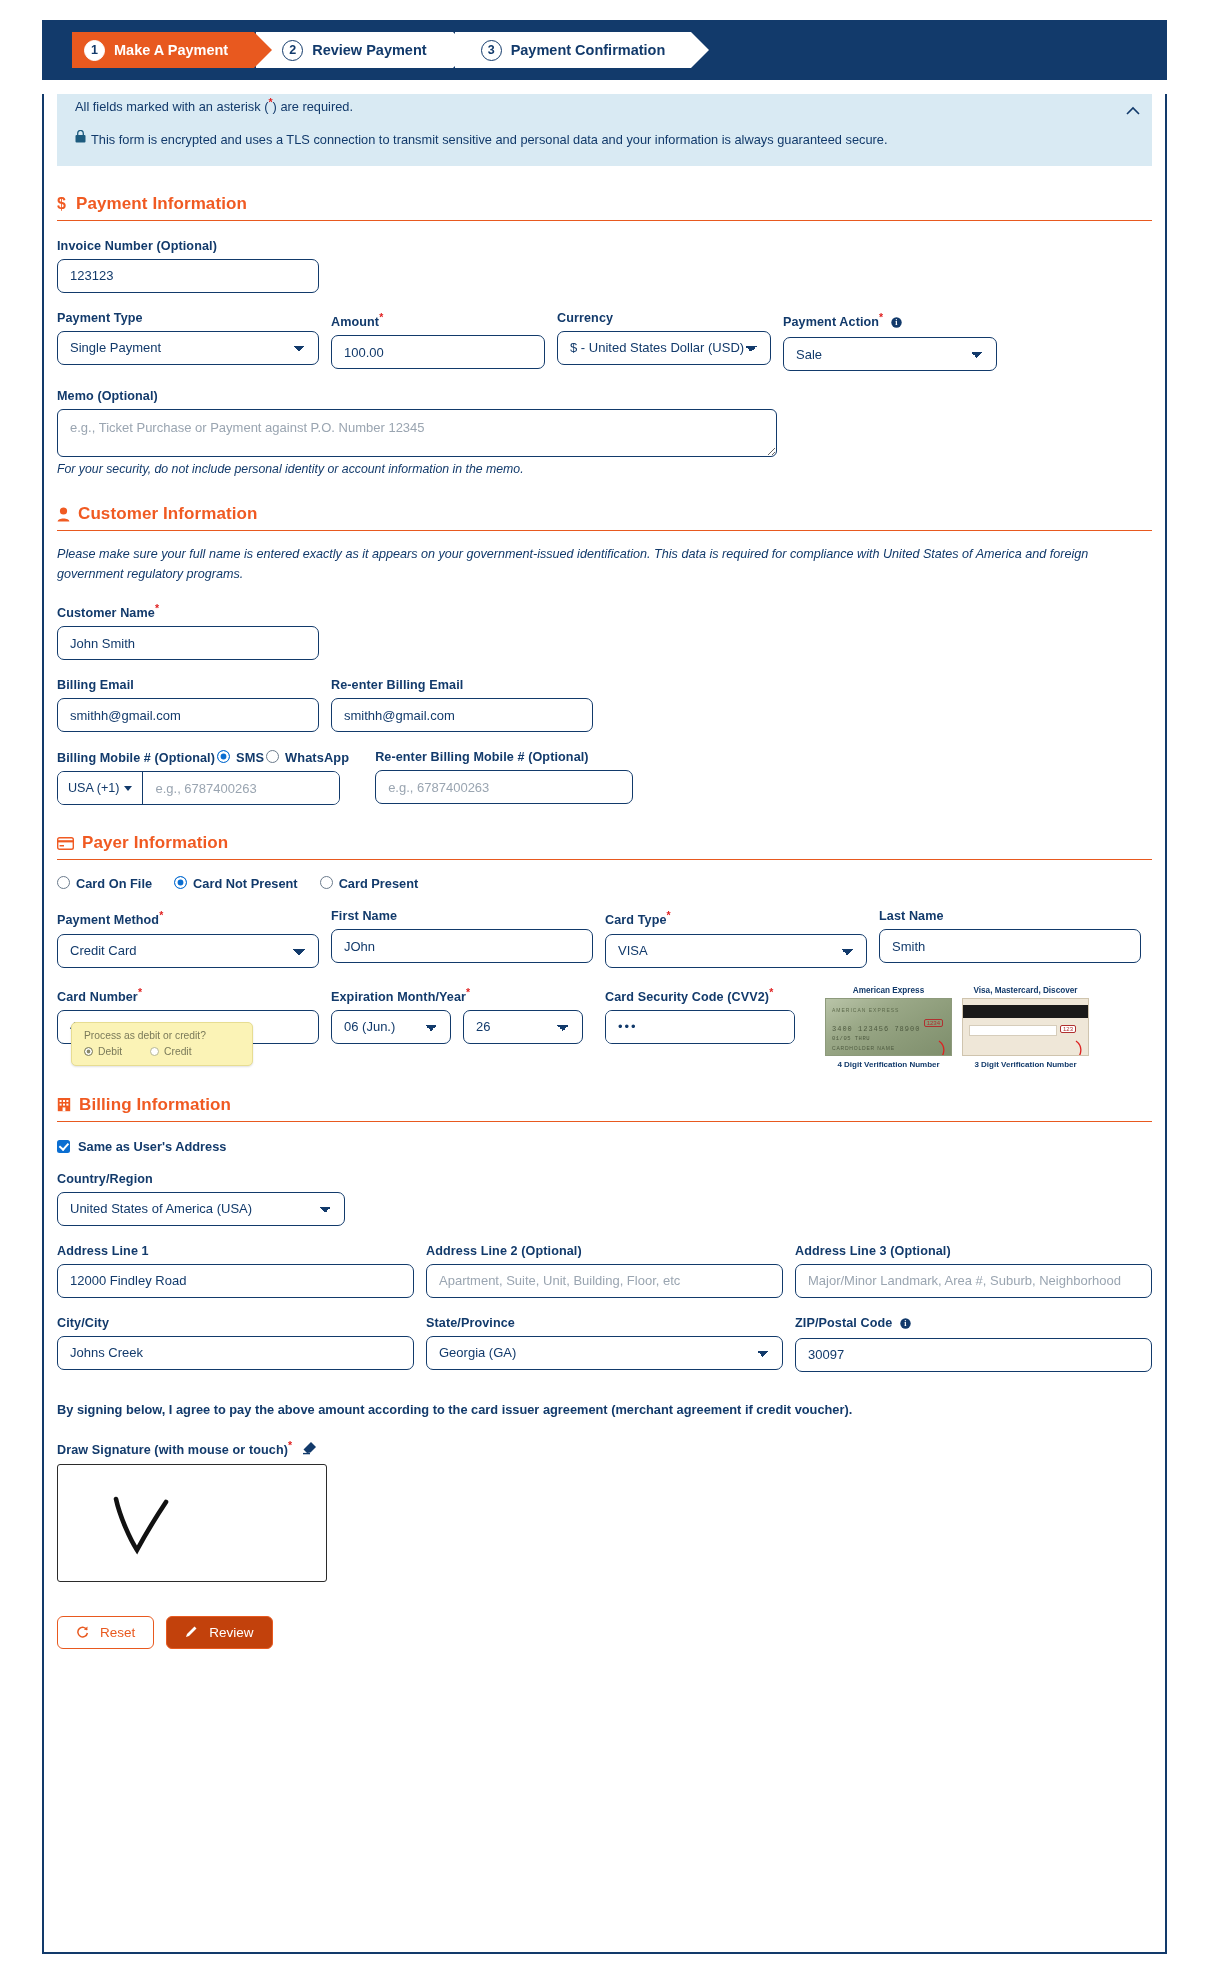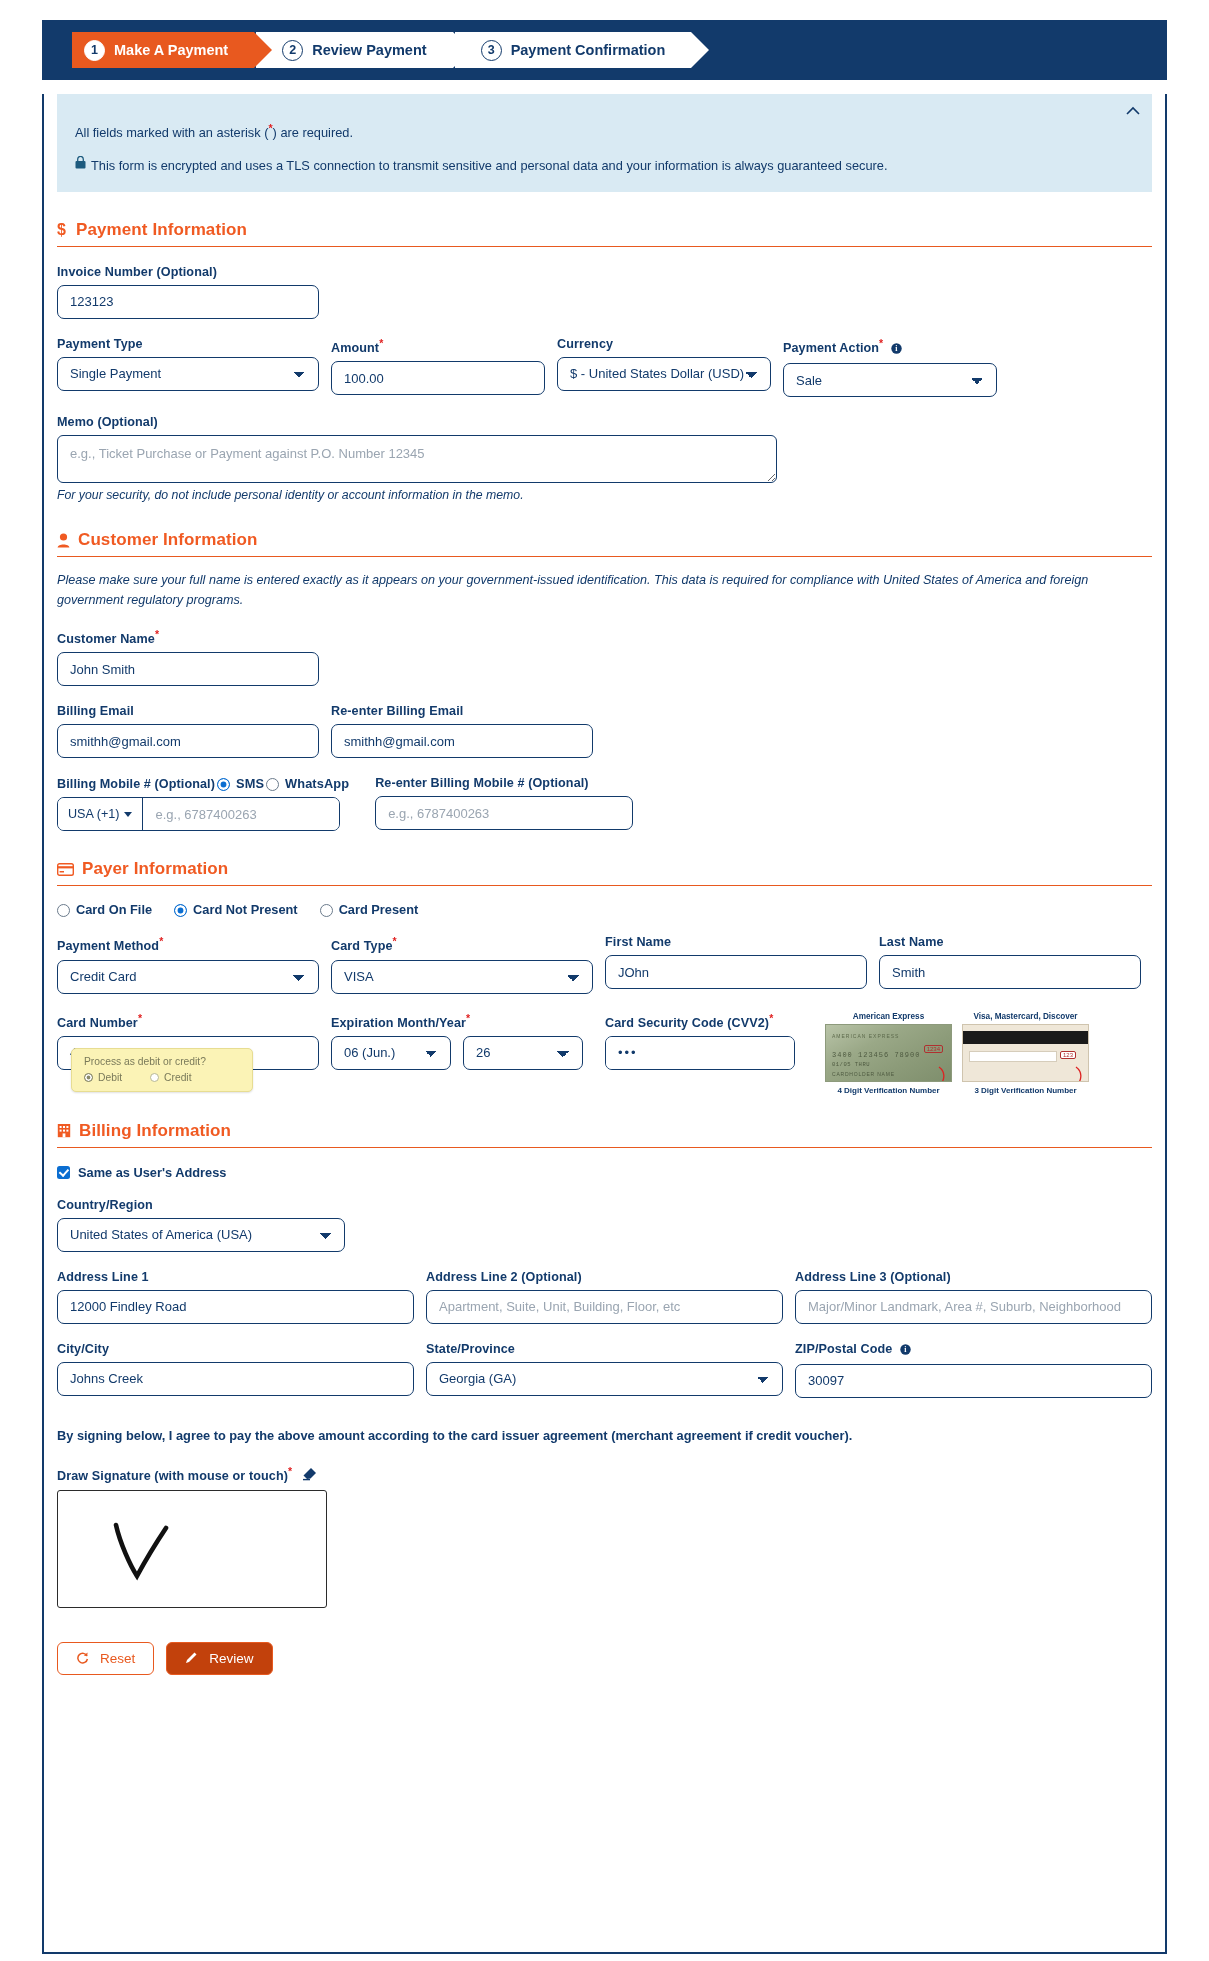--- a/index.html
+++ b/index.html
@@ -80,21 +80,21 @@
     padding: 0 0 30px 0;
     background: #fff;
     min-height: 1860px;
   }
   .inner { padding: 0 13px; }
 
   
   .alert {
     background: #d9eaf3;
     margin: 14px 0 0 0;
-    padding: 26px 18px 16px 18px;
+    padding: 0 18px 16px 18px;
     position: relative;
     font-size: 12.8px;
     color: #123a6b;
     line-height: 1.55;
   }
   .alert .collapse {
     position: absolute;
     right: 12px; top: 8px;
     color: #123a6b;
     font-size: 15px;
@@ -157,21 +157,21 @@
     background-position: calc(100% - 19px) 14px, calc(100% - 13px) 14px;
     background-size: 6px 6px, 6px 6px;
     background-repeat: no-repeat;
     padding-right: 14px;
   }
   .hint { font-size: 12.3px; color:#123a6b; margin-top:5px;font-style:italic; }
   .italic-note { font-size: 12.6px; font-style: italic; color:#123a6b; line-height:1.55; margin-top:14px; }
 
   
   .radio-row { display:flex; align-items:center; gap: 22px; margin-top: 16px; }
-  .rad { display:inline-flex; align-items:flex-end; gap:6px; font-size:12.8px; font-weight:bold; color:#123a6b; cursor:pointer; }
+  .rad { display:inline-flex; align-items:flex-start; gap:6px; font-size:12.8px; font-weight:bold; color:#123a6b; cursor:pointer; }
   .rad .dot {
     width:13px; height:13px; border-radius:50%;
     border:1.4px solid #6b7b8c; background:#fff; display:inline-block; position:relative; flex:none;
   }
   .rad.on .dot { border-color:#0b6ed1; background:#0b6ed1; box-shadow: inset 0 0 0 2.6px #fff; }
   .cbx-row { display:flex; align-items:center; gap:8px; margin-top:17px; }
   .cbx { width:13px; height:13px; border-radius:2.5px; background:#0b6ed1; position:relative; flex:none; }
   .cbx:after {
     content:""; position:absolute; left:4px; top:1px; width:3.5px; height:7px;
     border:solid #fff; border-width:0 2px 2px 0; transform: rotate(42deg);
@@ -421,26 +421,26 @@
             <span>Card Present</span>
           </span>
       </div>
 
       <div class="row">
         <div class="fld" style="width:262px">
           <label class="lbl"><span>Payment Method</span><sup class="req-star">*</sup></label>
           <select class="ctl"><option>Credit Card</option></select>
         </div>
         <div class="fld" style="width:262px">
+          <label class="lbl">First Name</label>
+          <input class="ctl" value="JOhn" style="">
+        </div>
+        <div class="fld" style="width:262px">
           <label class="lbl"><span>Card Type</span><sup class="req-star">*</sup></label>
           <select class="ctl"><option>VISA</option></select>
-        </div>
-        <div class="fld" style="width:262px">
-          <label class="lbl">First Name</label>
-          <input class="ctl" value="JOhn" style="">
         </div>
         <div class="fld" style="width:262px">
           <label class="lbl">Last Name</label>
           <input class="ctl" value="Smith" style="">
         </div>
       </div>
 
       <div class="row" style="align-items:flex-start;">
         <div class="fld" style="width:262px; position:relative;">
           <label class="lbl"><span>Card Number</span><sup class="req-star">*</sup></label>

